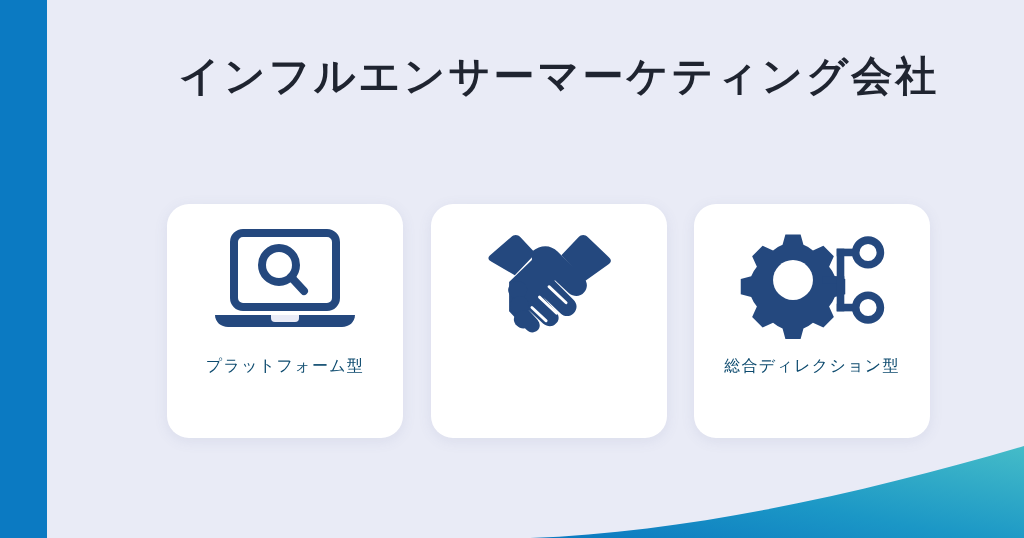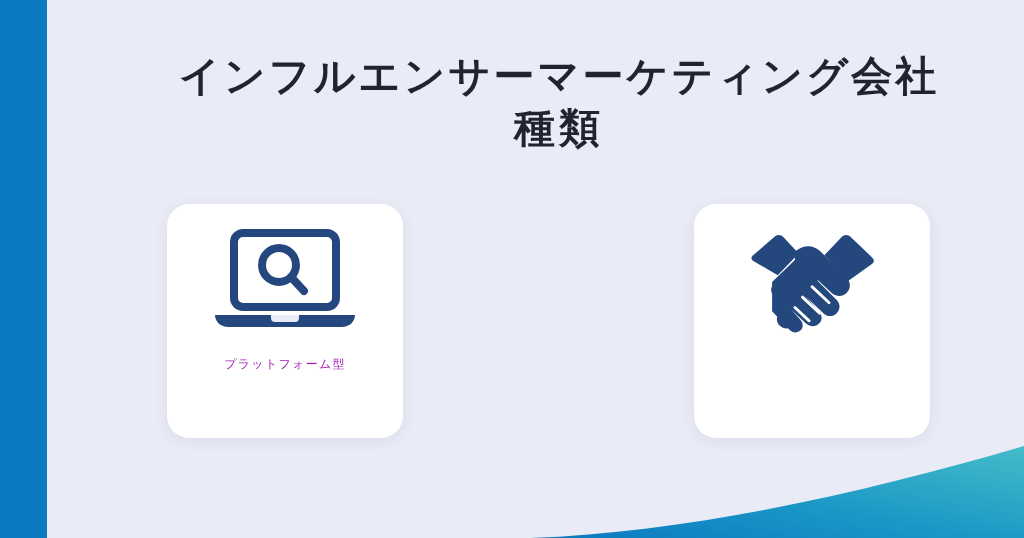--- a/index.html
+++ b/index.html
@@ -71,22 +71,22 @@
   }
   .card-icon {
     height:152px;
     display:flex;
     align-items:center;
     justify-content:center;
     width:100%;
   }
   .card-icon svg { display:block; }
   .card-label {
-    font-size:12px;
-    color:#a21caf;
+    font-size:16px;
+    color:#0c4a6e;
     letter-spacing:1.3px;
     text-align:center;
     white-space:nowrap;
   }
   
   .logo {
     position:absolute;
     right:18px;
     bottom:14px;
     width:96px;
@@ -98,21 +98,20 @@
 <body>
 
 <div class="slide">
 
   <div class="left-bar"></div>
 
   <div class="content">
 
     <div class="title-block">
       <div class="title-line">インフルエンサーマーケティング会社</div>
-      <div class="title-line second">種類</div>
     </div>
 
     <div class="cards">
 
       <div class="card">
         <div class="card-icon">
           <svg width="152" height="118" viewBox="0 0 152 118" aria-hidden="true">
             <g fill="none" stroke="#24487e" stroke-width="8">
               <rect x="25" y="12" width="102" height="74" rx="9"></rect>
             </g>
@@ -144,20 +143,41 @@
             </g>
             <g stroke="#ffffff" stroke-width="3" stroke-linecap="round" fill="none">
               <line x1="80" y1="66" x2="98" y2="83"></line>
               <line x1="70" y1="77" x2="88" y2="94"></line>
               <line x1="62" y1="88" x2="77" y2="102"></line>
             </g>
           </svg>
         </div>
       </div>
 
+      <div class="card">
+        <div class="card-icon">
+          <svg width="152" height="118" viewBox="0 0 160 118" aria-hidden="true">
+            <g fill="#24487e">
+              <path d="M52 11 h16 l3 11 a34 34 0 0 1 10 6 l11 -5 l11 11 l-5 11 a34 34 0 0 1 6 10 l11 3 v16 l-11 3 a34 34 0 0 1 -6 10 l5 11 l-11 11 l-11 -5 a34 34 0 0 1 -10 6 l-3 11 h-16 l-3 -11 a34 34 0 0 1 -10 -6 l-11 5 l-11 -11 l5 -11 a34 34 0 0 1 -6 -10 l-11 -3 v-16 l11 -3 a34 34 0 0 1 6 -10 l-5 -11 l11 -11 l11 5 a34 34 0 0 1 10 -6 Z"></path>
+              <circle cx="60" cy="59" r="21" fill="#ffffff"></circle>
+            </g>
+            <g stroke="#24487e" stroke-width="8" fill="none" stroke-linecap="square">
+              <line x1="95" y1="59" x2="110" y2="59"></line>
+              <path d="M110 30 H110 V88"></path>
+              <line x1="110" y1="30" x2="126" y2="30"></line>
+              <line x1="110" y1="88" x2="126" y2="88"></line>
+            </g>
+            <g stroke="#24487e" stroke-width="8" fill="#ffffff">
+              <circle cx="139" cy="30" r="13"></circle>
+              <circle cx="139" cy="88" r="13"></circle>
+            </g>
+          </svg>
+        </div>
+        <div class="card-label">総合ディレクション型</div>
+      </div>
 
     </div>
   </div>
 
   <div class="wave-wrap">
     <svg width="1024" height="110" viewBox="0 0 1024 110" preserveAspectRatio="none">
       <defs>
         <linearGradient id="waveGrad" x1="0" y1="1" x2="1" y2="0">
           <stop offset="0%" stop-color="#0b78c0"></stop>
           <stop offset="45%" stop-color="#1b97c6"></stop>

